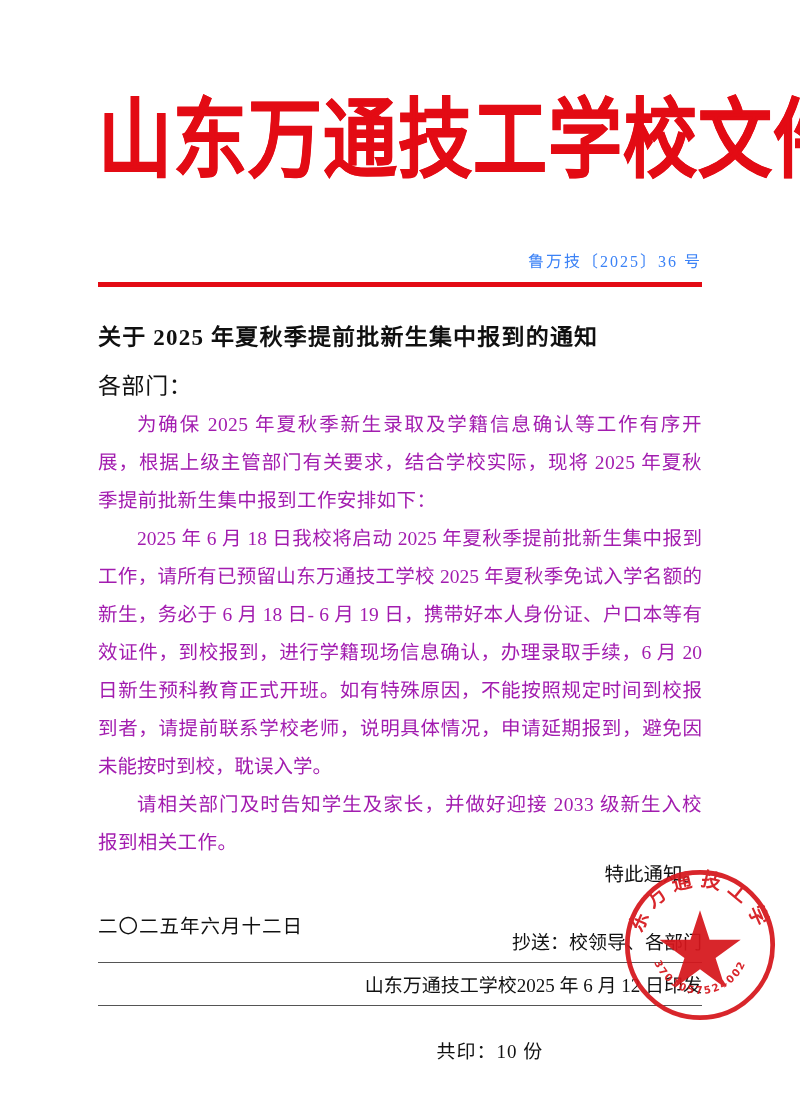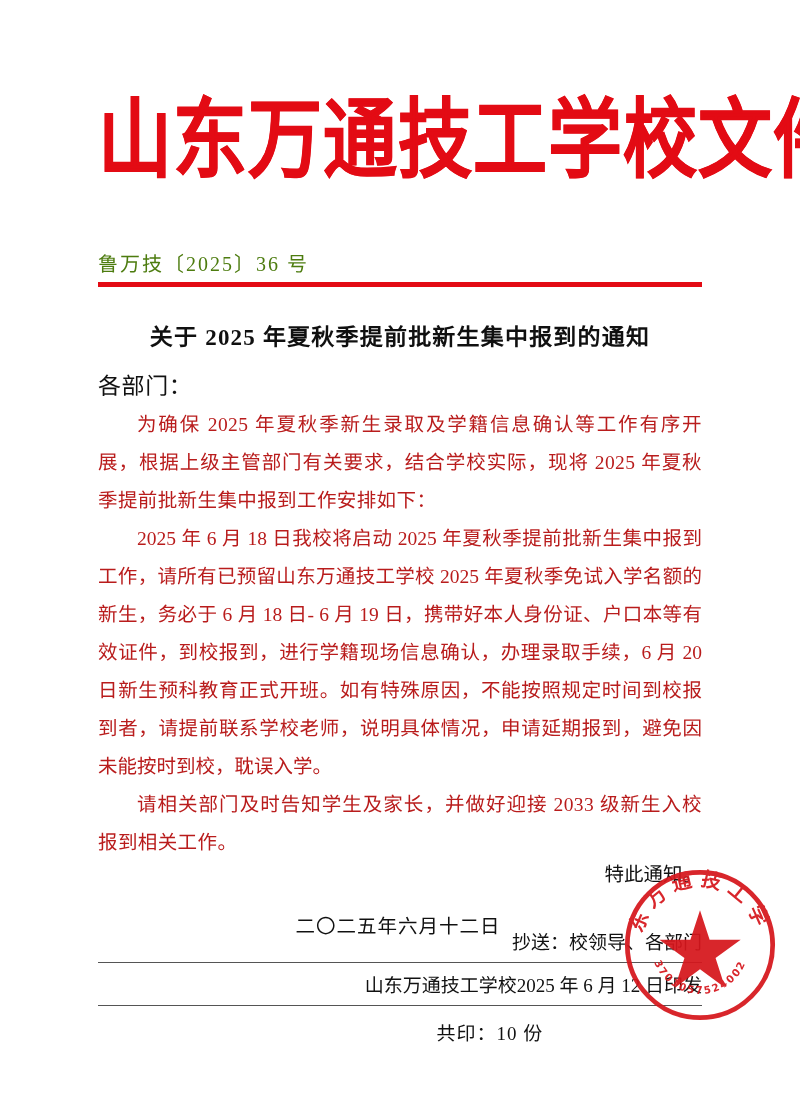--- a/index.html
+++ b/index.html
@@ -50,43 +50,42 @@
     transform-origin: center top;
     -webkit-text-stroke: 0.6px #e30b14;
   }
 
   
   .doc-number {
     position: absolute;
     left: 0;
     top: 248px;
     width: 604px;
-    text-align: left;
-    font-size: 20px;
+    text-align: right;
+    font-size: 16px;
     letter-spacing: 2px;
-    color: #4d7c0f;
+    color: #3b82f6;
   }
 
   
   .red-rule {
     position: absolute;
     left: 0;
     top: 282px;
     width: 604px;
     height: 5px;
     background: #e30b14;
   }
 
   
   .doc-title {
     position: absolute;
     left: 0;
     top: 318px;
     width: 604px;
-    text-align: center;
     font-size: 23px;
     font-weight: 700;
     letter-spacing: 1.2px;
     color: #101010;
     white-space: nowrap;
   }
 
   
   .body-block {
     position: absolute;
@@ -102,21 +101,21 @@
     color: #111;
   }
   .para {
     font-size: 19.5px;
     line-height: 38px;
     letter-spacing: 0.4px;
     margin: 0;
     text-indent: 2em;
     text-align: justify;
     text-justify: inter-ideograph;
-    color: #b91c1c;
+    color: #a21caf;
   }
   .para.tight {
     letter-spacing: 0px;
   }
 
   
   .closing {
     position: absolute;
     left: 0;
     top: 856px;
@@ -124,21 +123,21 @@
     font-size: 19.5px;
     line-height: 38px;
     color: #111;
   }
   .closing .notice-line {
     text-indent: 2em;
     text-align: right;
   }
   .sign-date {
     margin-top: 14px;
-    text-align: center;
+    text-align: left;
     padding-right: 4px;
     letter-spacing: 1px;
     white-space: nowrap;
     font-family: Liberation Serif, serif;
   }
 
   
   .seal {
     position: absolute;
     left: 523px;
@@ -166,21 +165,21 @@
     align-items: baseline;
     padding-bottom: 4px;
   }
   .footer-rule {
     width: 604px;
     height: 1px;
     background: #555;
     margin: 0 0 8px 0;
   }
   .footer-copies {
-    margin-top: 12px;
+    margin-top: 30px;
     text-align: center;
     font-size: 19px;
     letter-spacing: 1px;
     color: #111;
     padding-left: 180px;
   }
 </style>
 </head>
 <body>
 

